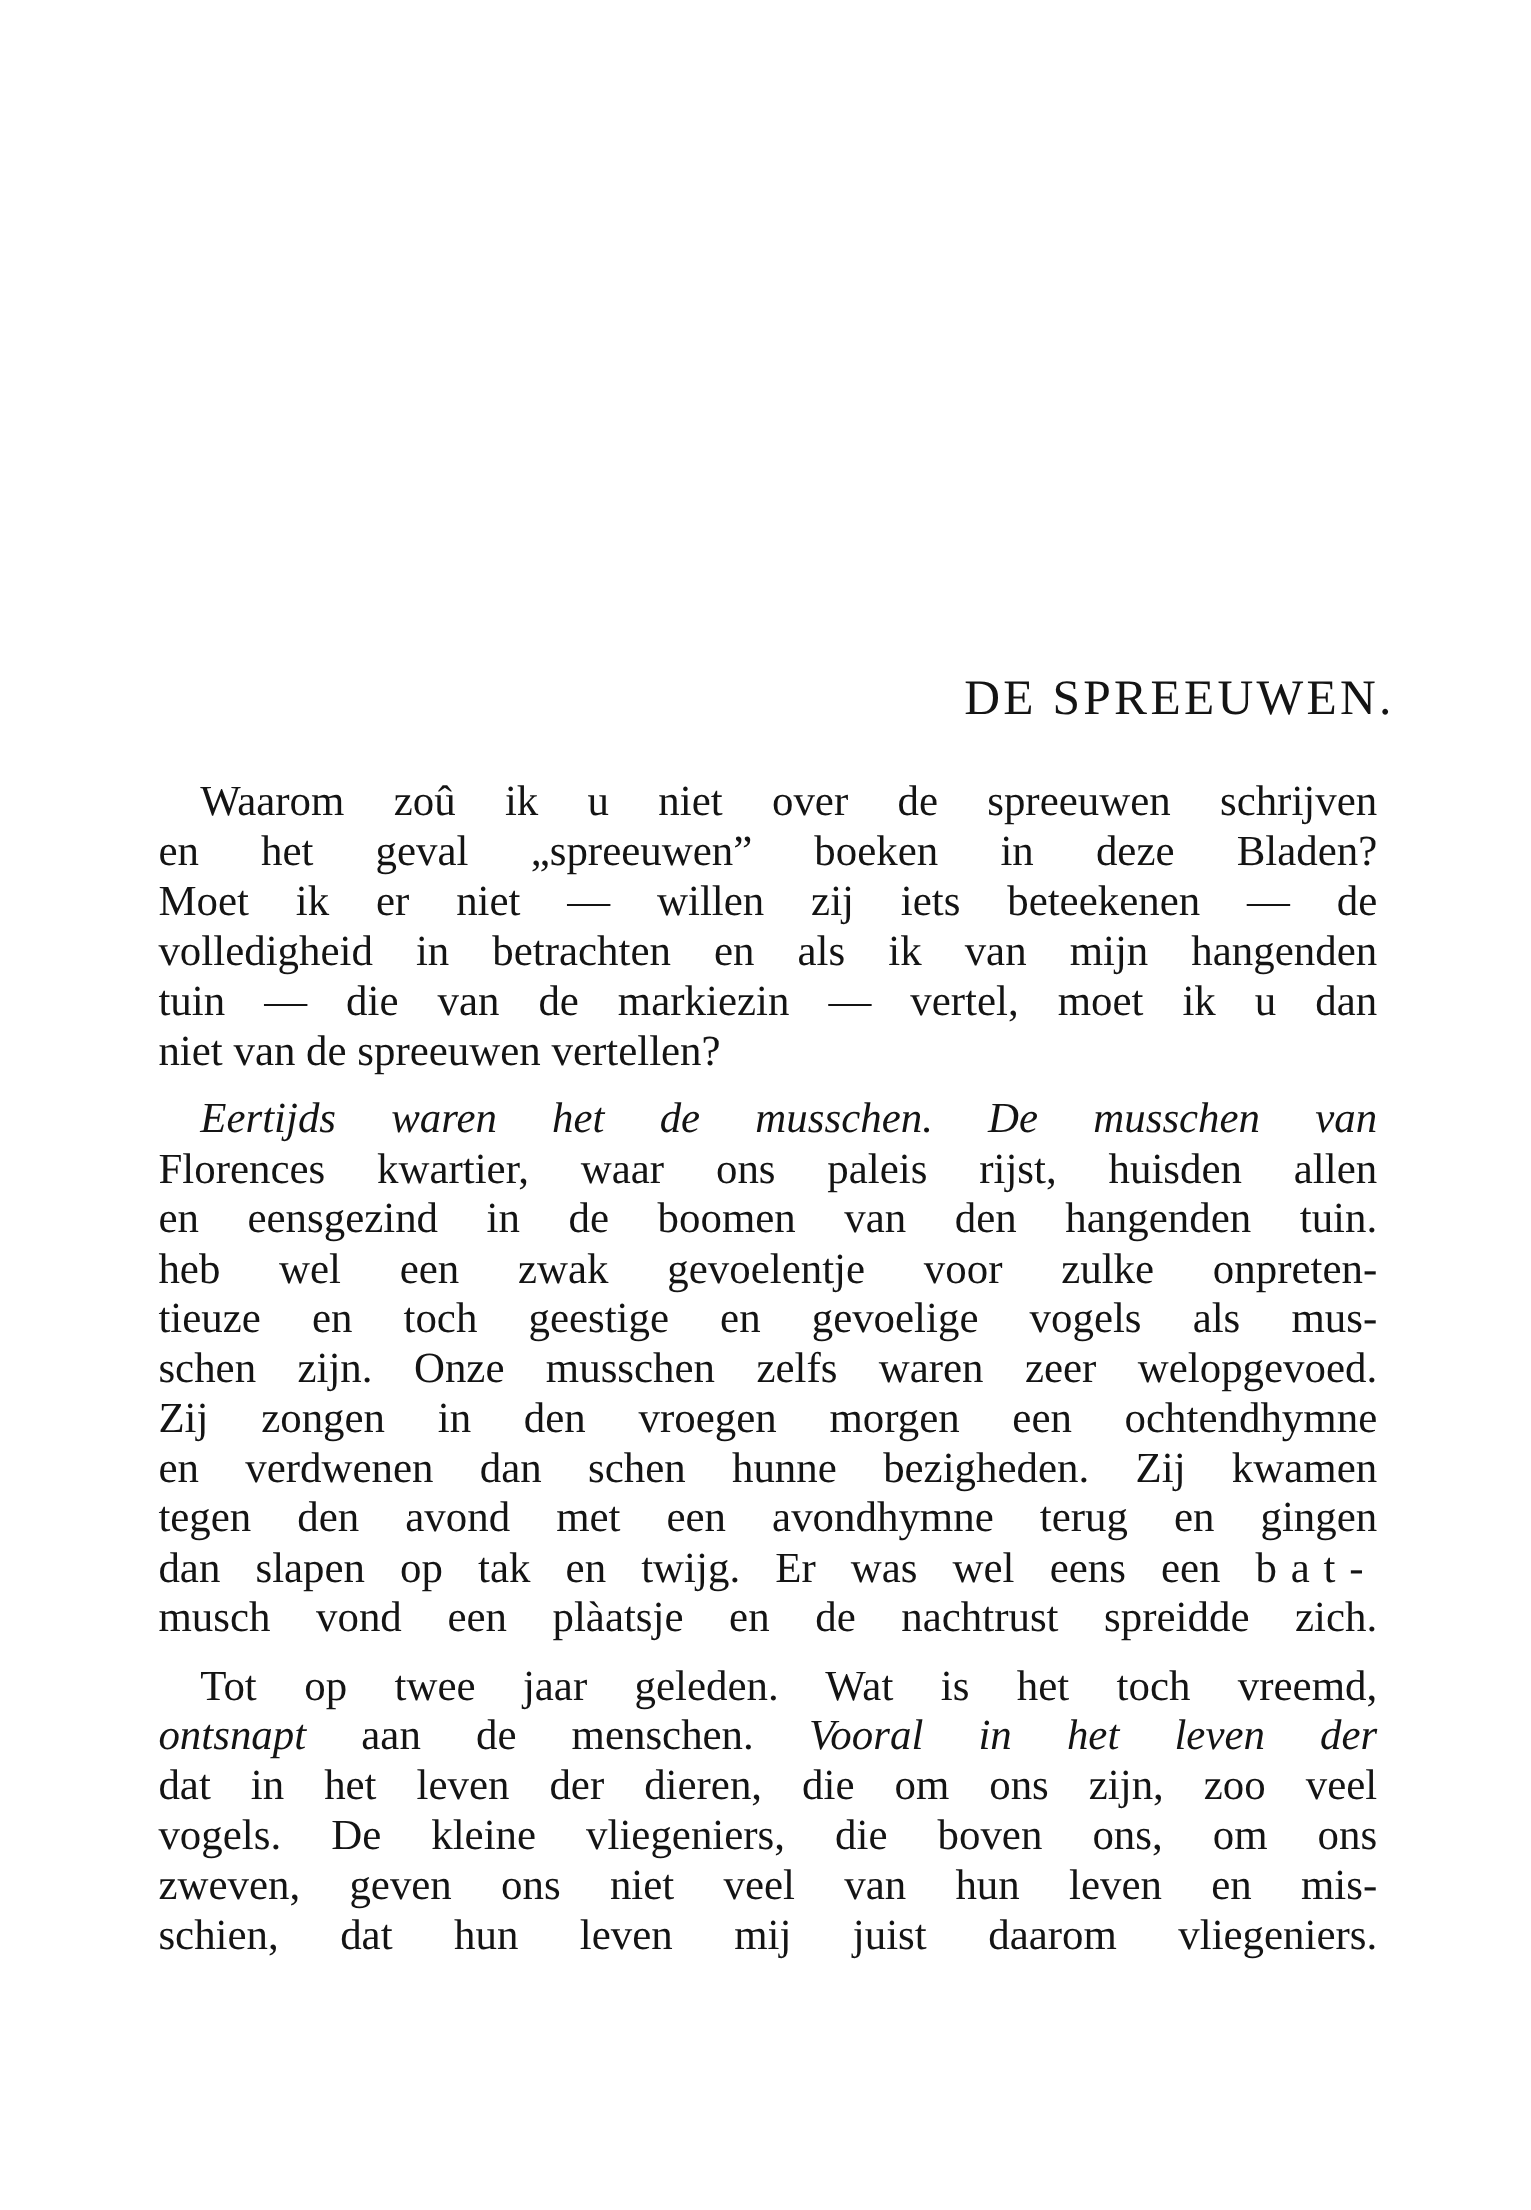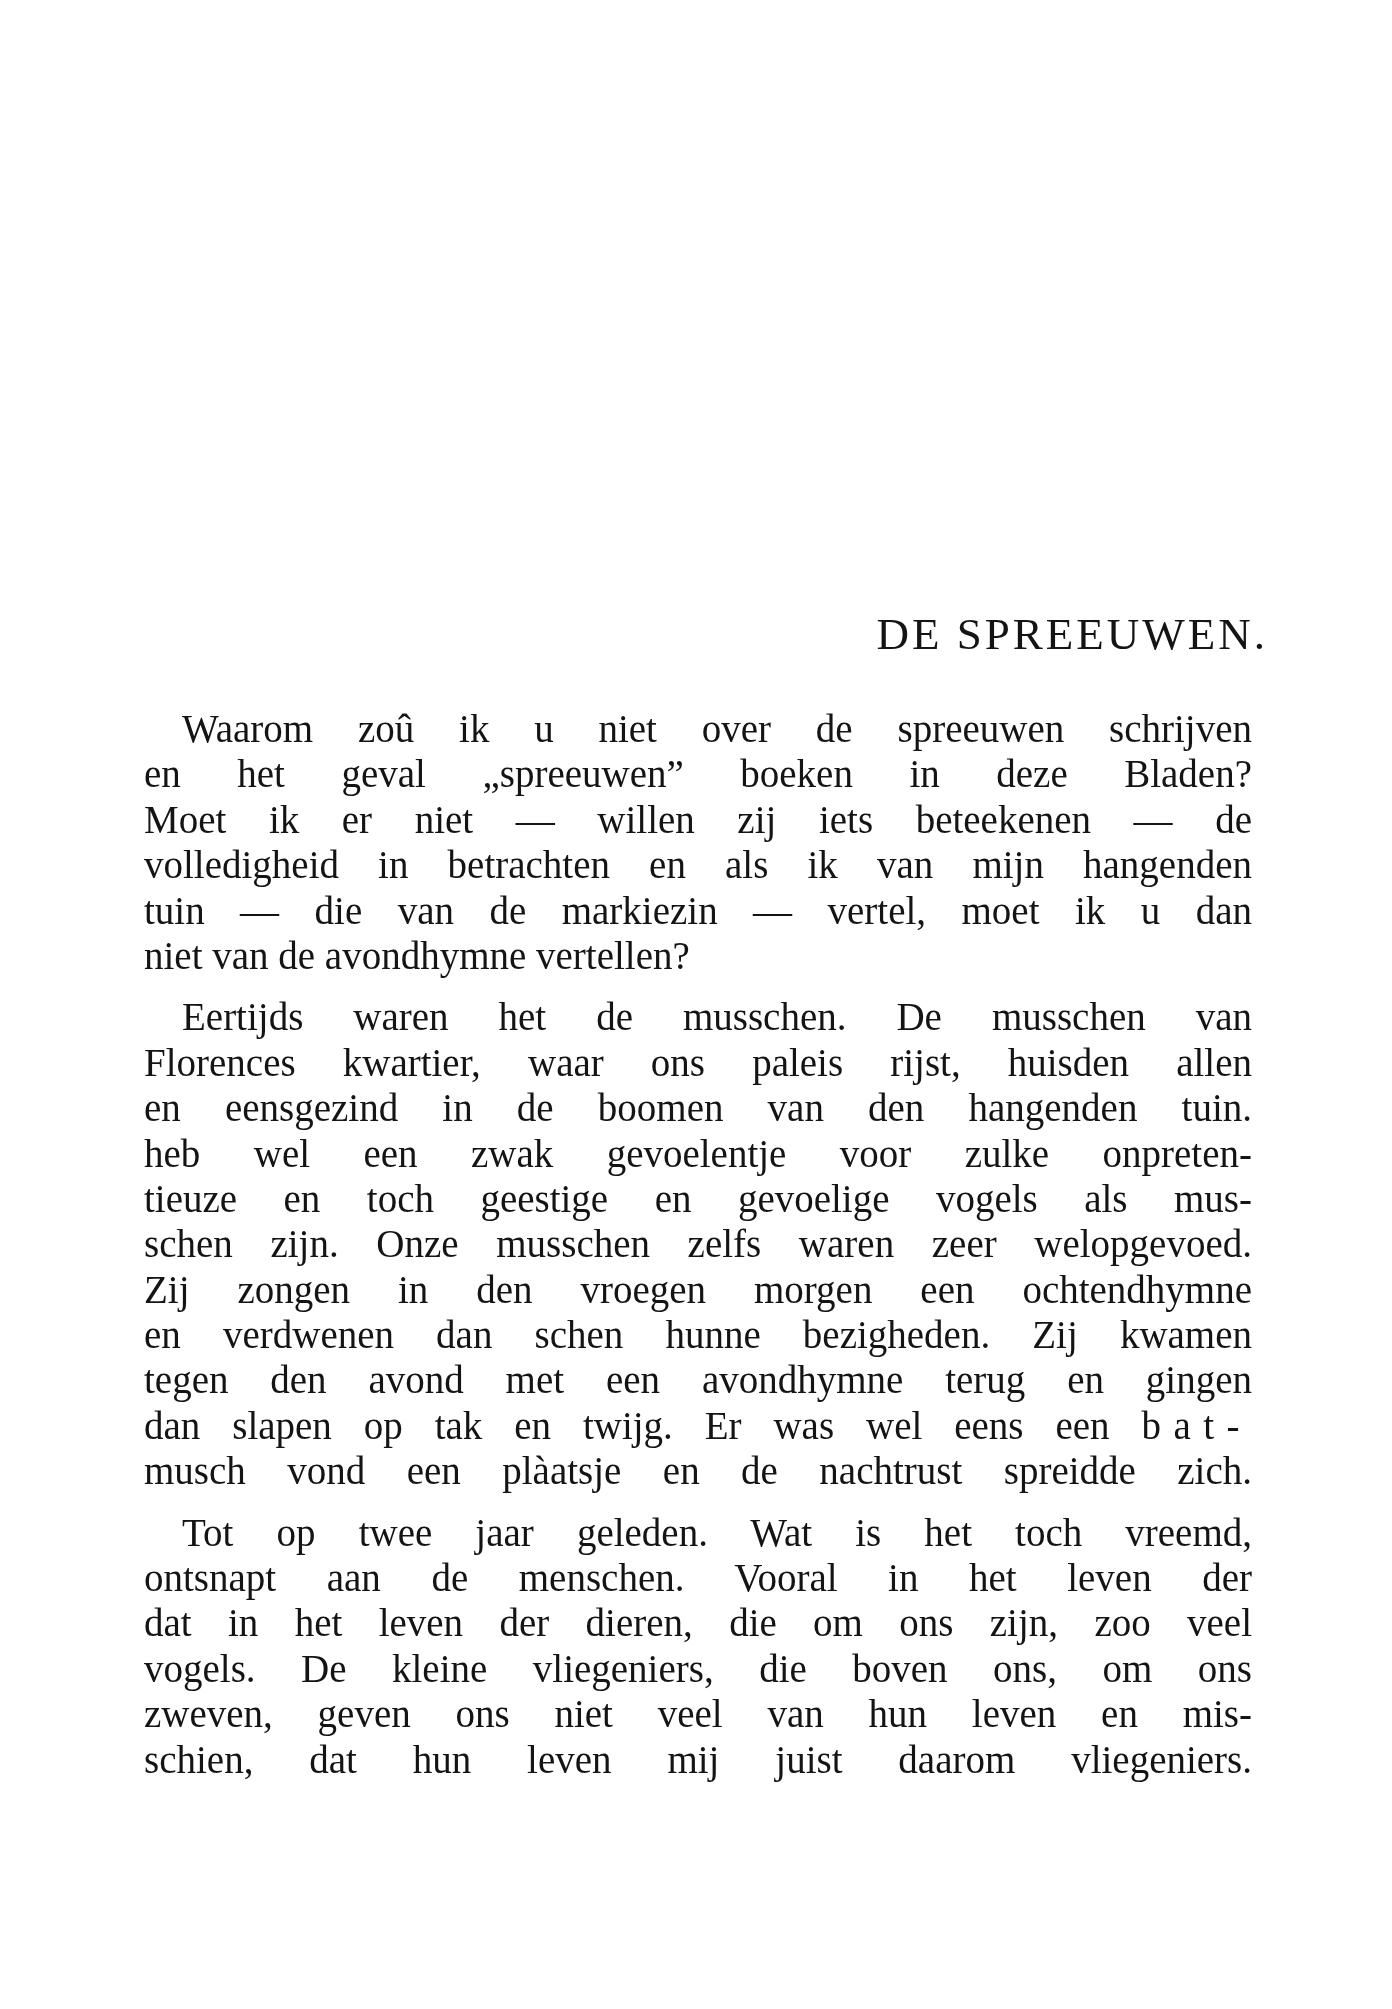--- a/index.html
+++ b/index.html
@@ -40,36 +40,36 @@
     line-height: 45.4px;
     height: 45.4px;
     text-align: justify;
     text-align-last: justify;
     white-space: normal;
   }
   .line.short {
     text-align-last: left;
   }
   .line.indent > .seg:first-child { padding-left: 38px; }
-  .seg.it { }
+  .seg.it { font-style: italic; }
   .seg.sp { letter-spacing: 0.32em; }
 </style>
 </head>
 <body>
 
 <div class="page">
   <h1 class="title">DE SPREEUWEN.</h1>
   <div class="body-text" id="body-text">
       <div class="para">
         <div class="line indent"><span class="seg">Waarom zoû ik u niet over de spreeuwen schrijven</span></div>
         <div class="line"><span class="seg">en het geval „spreeuwen” boeken in deze Bladen?</span></div>
         <div class="line"><span class="seg">Moet ik er niet — willen zij iets beteekenen — de</span></div>
         <div class="line"><span class="seg">volledigheid in betrachten en als ik van mijn hangenden</span></div>
         <div class="line"><span class="seg">tuin — die van de markiezin — vertel, moet ik u dan</span></div>
-        <div class="line short"><span class="seg">niet van de avondhymne vertellen?</span></div>
+        <div class="line short"><span class="seg">niet van de spreeuwen vertellen?</span></div>
       </div>
       <div class="para">
         <div class="line indent"><span class="seg it">Eertijds waren het de musschen. De musschen van</span></div>
         <div class="line"><span class="seg">Florences kwartier, waar ons paleis rijst, huisden allen</span></div>
         <div class="line"><span class="seg">en eensgezind in de boomen van den hangenden tuin.</span></div>
         <div class="line"><span class="seg">heb wel een zwak gevoelentje voor zulke onpreten-</span></div>
         <div class="line"><span class="seg">tieuze en toch geestige en gevoelige vogels als mus-</span></div>
         <div class="line"><span class="seg">schen zijn. Onze musschen zelfs waren zeer welopgevoed.</span></div>
         <div class="line"><span class="seg">Zij zongen in den vroegen morgen een ochtendhymne</span></div>
         <div class="line"><span class="seg">en verdwenen dan schen hunne bezigheden. Zij kwamen</span></div>

